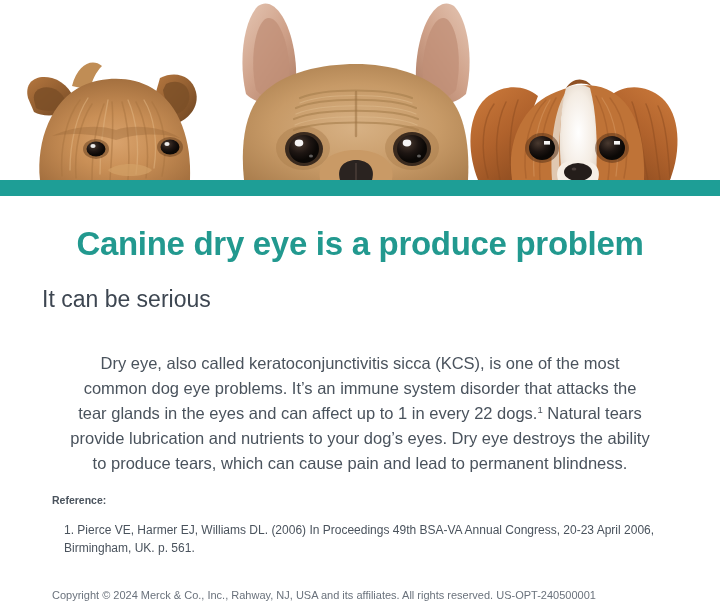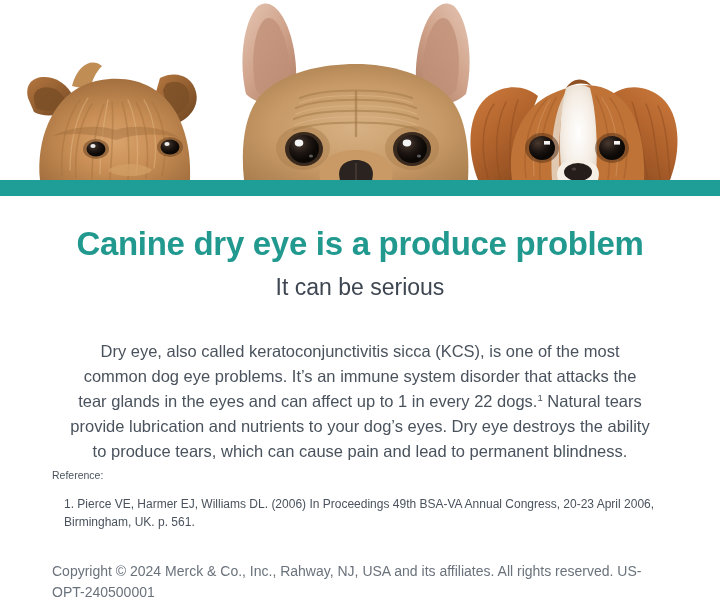--- a/index.html
+++ b/index.html
@@ -63,23 +63,23 @@
     padding: 30px 30px 0 30px;
     text-align: center;
     color: #22998f;
     font-size: 33px;
     font-weight: bold;
     line-height: 1.1;
     letter-spacing: -0.3px;
   }
 
   .subhead {
-    margin: 0;
+    margin: 12px;
     padding: 13px 30px 0 30px;
-    text-align: center;
+    text-align: left;
     color: #3d4651;
     font-size: 23px;
     font-weight: normal;
     line-height: 1.1;
   }
 
   .body-copy {
     margin: 16px;
     padding: 22px 52px 0 52px;
     text-align: center;
@@ -98,35 +98,35 @@
     position: absolute;
     left: 0;
     right: 0;
     bottom: 0;
     padding: 0 48px 8px 52px;
   }
   .ref-label {
     margin: 0;
     color: #4a535d;
     font-size: 10.5px;
-    font-weight: normal;
+    font-weight: bold;
     line-height: 1.45;
   }
   .ref-text {
     margin: 12px;
     color: #4a535d;
     font-size: 12px;
     line-height: 1.5;
     max-width: 625px;
   }
   .copyright {
     margin: 0;
     padding-top: 18px;
     color: #6a727c;
-    font-size: 14px;
+    font-size: 11px;
     line-height: 1.5;
   }
 </style>
 </head>
 <body>
 
 <div class="page">
 
   <div class="hero">
     <svg class="hero-photo" viewBox="0 0 720 180" preserveAspectRatio="none" aria-label="Three dog faces peeking from bottom of frame">

